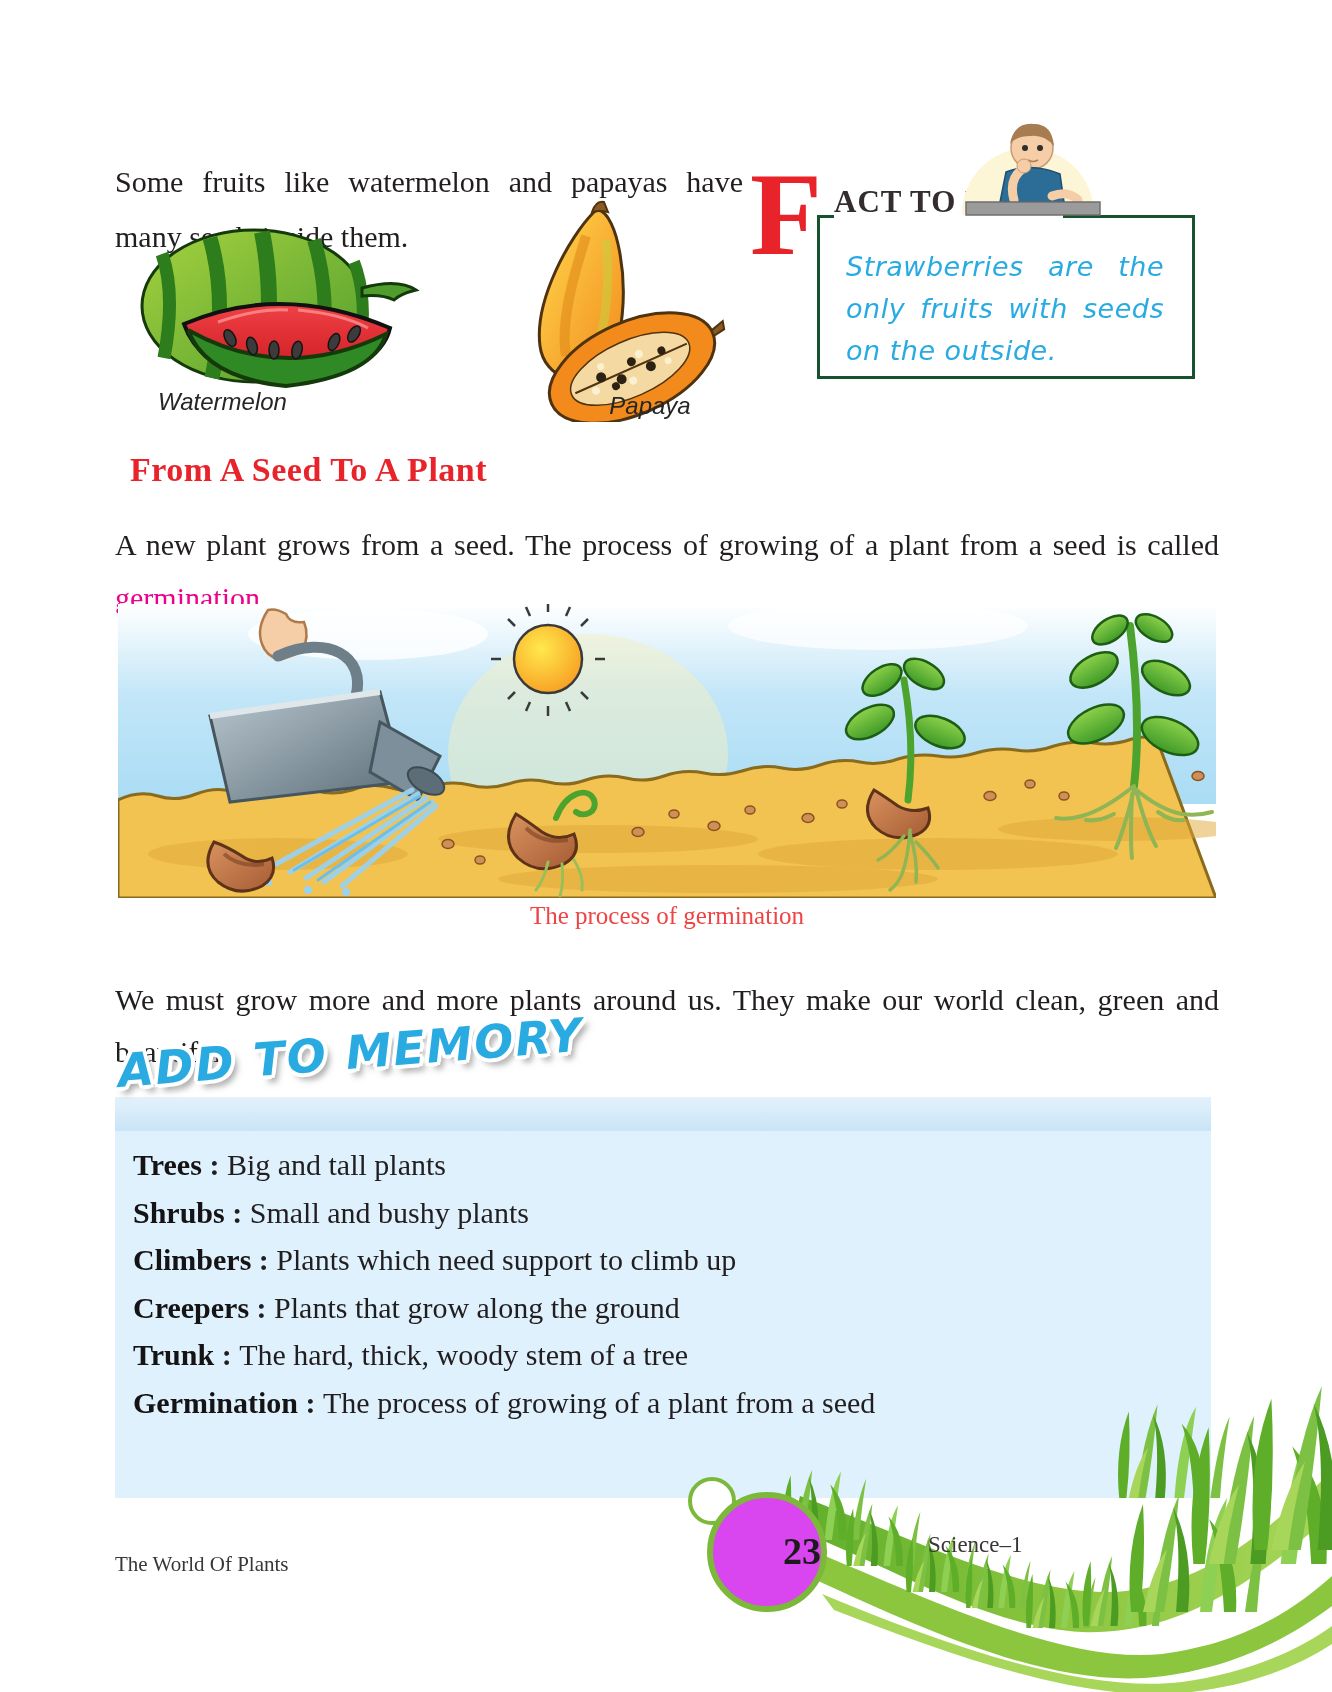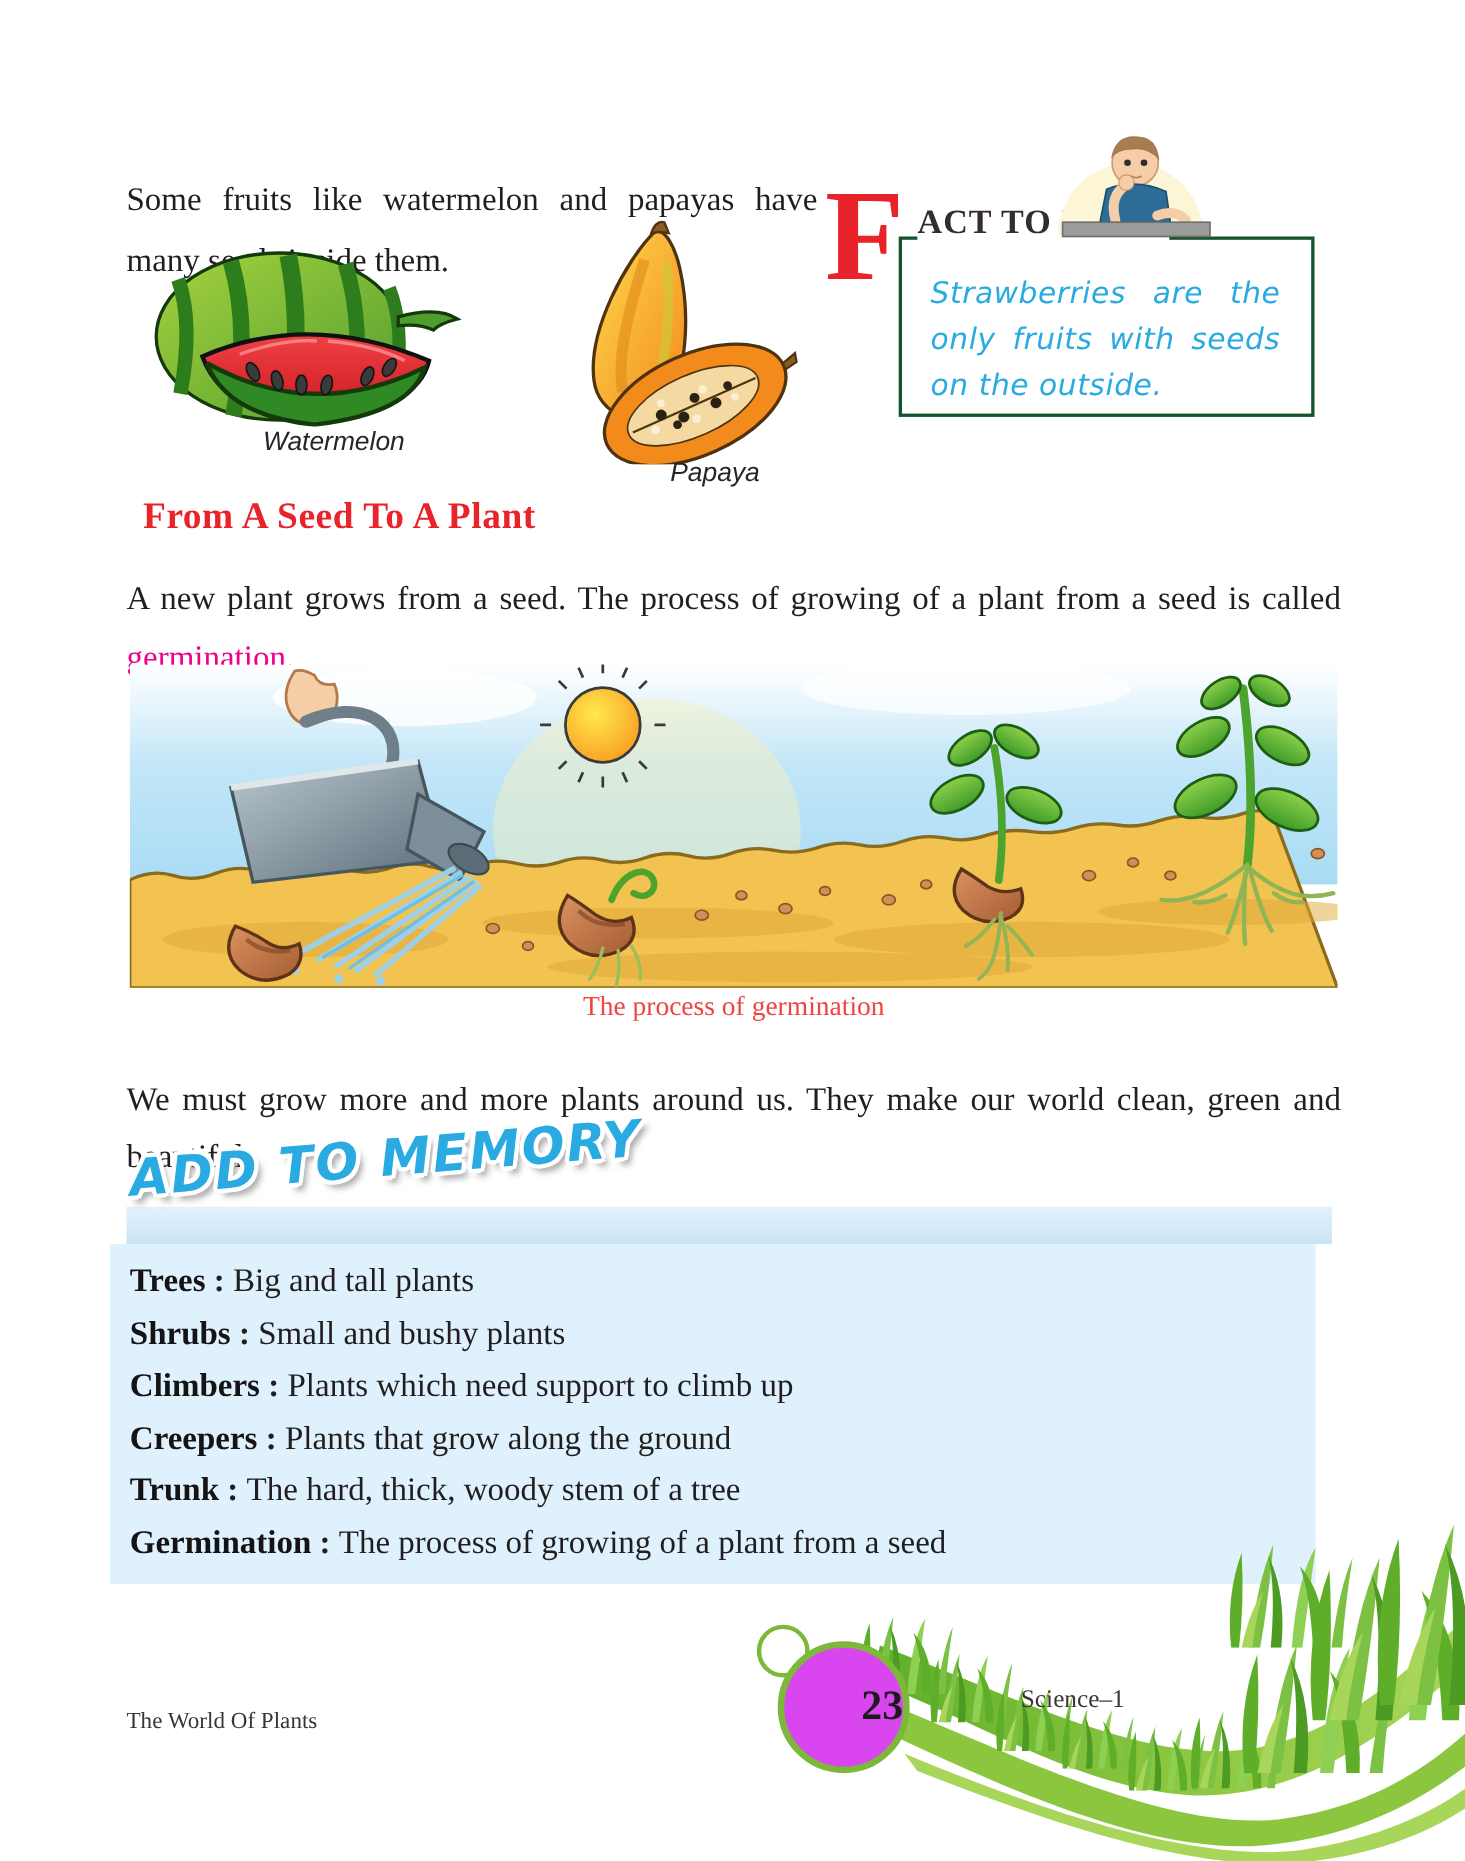--- a/index.html
+++ b/index.html
@@ -24,21 +24,21 @@
   .fact-dropcap{left:750px;top:156px;font-size:118px;line-height:118px;font-weight:bold;color:#e8232a;z-index:3;}
   .fact-title{left:834px;top:184px;height:36px;padding-right:6px;background:#fff;z-index:3;
     font-size:31px;font-weight:bold;color:#332d2e;letter-spacing:1px;}
   .kid-wrap{left:952px;top:110px;width:150px;height:110px;z-index:3;}
   
   .figure{left:118px;top:604px;width:1098px;height:294px;}
   .caption{left:118px;top:902px;width:1098px;text-align:center;font-size:25px;color:#ef4444;}
   
   .memory-strip{left:115px;top:1097px;width:1096px;height:34px;
     background:linear-gradient(180deg,#e3f2fc 0%,#c9e4f6 100%);}
-  .memory-box{left:100px;top:1131px;width:1096px;height:309px;background:#def1fd;}
+  .memory-box{left:115px;top:1131px;width:1096px;height:367px;background:#def1fd;}
   .memory-list{position:absolute;left:18px;top:10px;width:1050px;}
   .memory-line{font-size:30px;line-height:47.5px;color:#221e1f;}
   .memory-line .term{font-weight:bold;color:#151314;}
   .memory-line .sep{font-weight:bold;}
   .memory-title{left:120px;top:1044px;z-index:2;transform:rotate(-4.5deg);transform-origin:left bottom;
     font-family:"DejaVu Sans",sans-serif;font-weight:bold;font-style:italic;
     font-size:46px;letter-spacing:2px;color:#29abe2;
     text-shadow:-3px -3px 0 #fff,3px -3px 0 #fff,-3px 3px 0 #fff,3px 3px 0 #fff,
                 0 -4px 0 #fff,0 4px 0 #fff,-4px 0 0 #fff,4px 0 0 #fff,5px 7px 6px rgba(90,90,90,.55);}
   
@@ -87,21 +87,21 @@
           <ellipse cx="152" cy="124" rx="5" ry="9"></ellipse>
           <ellipse cx="175" cy="124" rx="5" ry="9" transform="rotate(12 175 124)"></ellipse>
           <ellipse cx="212" cy="116" rx="5" ry="9" transform="rotate(24 212 116)"></ellipse>
           <ellipse cx="232" cy="108" rx="5" ry="9" transform="rotate(32 232 108)"></ellipse>
         </g>
         <path d="M96,96 q40,-14 70,-12" stroke="#ff9d9d" stroke-width="3" fill="none" opacity=".7"></path>
         <path d="M176,84 q44,4 70,18" stroke="#ff9d9d" stroke-width="3" fill="none" opacity=".7"></path>
       </g>
     </svg>
   </div>
-  <div class="abs fruit-label" style="left:158px;top:388px;width:210px;text-align:right;">Watermelon</div>
+  <div class="abs fruit-label" style="left:158px;top:388px;width:210px;text-align:left;">Watermelon</div>
 
   <div class="abs" style="left:482px;top:196px;width:250px;height:226px;">
     <svg width="250" height="226" viewBox="0 0 250 226">
       <defs>
         <linearGradient id="pap" x1="0" y1="0" x2="1" y2="1">
           <stop offset="0" stop-color="#ffd84d"></stop>
             <stop offset="1" stop-color="#f28a1c"></stop>
         </linearGradient>
       </defs>
       <path d="M112,16 C88,40 52,104 58,150 C62,182 100,196 122,172 C142,150 146,92 136,48 C132,30 122,8 112,16 Z" fill="url(#pap)" stroke="#4f330e" stroke-width="3"></path>
@@ -124,21 +124,21 @@
           <circle cx="108" cy="178" r="4"></circle>
             <circle cx="146" cy="184" r="4"></circle>
             <circle cx="162" cy="162" r="4"></circle>
           <circle cx="186" cy="180" r="3.5"></circle>
             <circle cx="122" cy="158" r="3.5"></circle>
         </g>
         <path d="M238,170 l14,-4 -2,8 -12,2 z" fill="#8a5a22" stroke="#4f330e" stroke-width="2"></path>
       </g>
     </svg>
   </div>
-  <div class="abs fruit-label" style="left:560px;top:392px;width:180px;text-align:center;margin-top:24px;">Papaya</div>
+  <div class="abs fruit-label" style="left:560px;top:392px;width:180px;text-align:center;">Papaya</div>
 
   <div class="abs fact-box">
     <div class="fact-text">Strawberries are the only fruits with seeds on the outside.</div>
   </div>
   <div class="abs fact-dropcap">F</div>
   <div class="abs fact-title">ACT TO NOTE</div>
   <div class="abs kid-wrap">
     <svg width="150" height="110" viewBox="0 0 150 110">
       <path d="M10,104 A 66 66 0 0 1 142,104 Z" fill="#fcf5d6"></path>
       <circle cx="80" cy="38" r="21" fill="#f5cda6" stroke="#c79a72" stroke-width="1.5"></circle>

